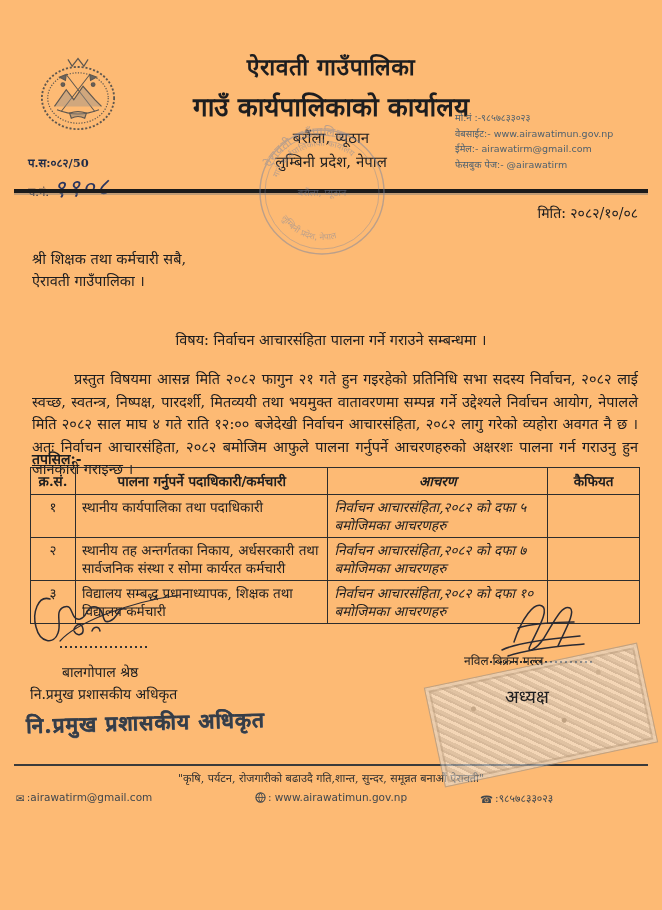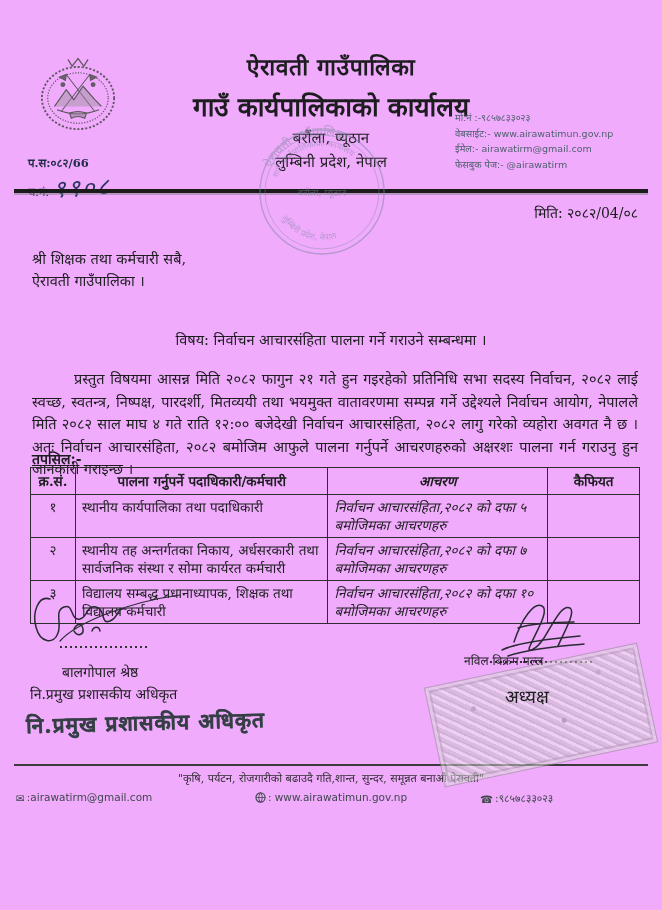--- a/index.html
+++ b/index.html
@@ -1,19 +1,19 @@
 <!DOCTYPE html>
 <html><head>
 <meta charset="utf-8">
 <style>
   * { margin:0; padding:0; box-sizing:border-box; }
   html,body { background:#e8e8e6; }
   .page {
     position:relative; width:662px; height:910px; margin:0 auto;
-    background:#f0abfc; overflow:hidden; color:#1d1d1f;
+    background:#fdba74; overflow:hidden; color:#1d1d1f;
     font-family:"DejaVu Serif","Liberation Serif",serif;
   }
   
   .emblem { position:absolute; left:36px; top:50px; width:84px; height:86px; opacity:.88; }
   .head-center { position:absolute; left:131px; top:50px; width:400px; text-align:center; }
   .muni-name   { font-size:23px; font-weight:bold; letter-spacing:.5px; }
   .office-name { font-size:26px; font-weight:bold; margin-top:6px; }
   .addr { font-size:15px; margin-top:5px; line-height:19px; }
   .round-stamp { position:absolute; left:252px; top:122px; width:140px; height:140px; opacity:.5; z-index:3; }
   .contact { position:absolute; left:455px; top:110px; width:200px;
@@ -115,31 +115,31 @@
   </svg>
 
   <div class="contact">
     <div>मो.नं :-९८५७८३३०२३</div>
     <div>वेबसाईट:- www.airawatimun.gov.np</div>
     <div>ईमेल:- airawatirm@gmail.com</div>
     <div>फेसबुक पेज:- @airawatirm</div>
   </div>
 
   <div class="refs">
-    <div class="rline1">प.स:०८२/66</div>
+    <div class="rline1">प.स:०८२/50</div>
     <div>
       <span>च.नं:</span>
       <span class="hand">११०८</span>
     </div>
   </div>
 
   <div class="rule-thick"></div>
 
   <div class="dateblock">
-    <div>मिति: २०८२/04/०८</div>
+    <div>मिति: २०८२/१०/०८</div>
   </div>
 
   <div class="recipients">
     <div>श्री शिक्षक तथा कर्मचारी सबै,</div>
     <div>ऐरावती गाउँपालिका ।</div>
   </div>
 
   <div class="subject">विषय: निर्वाचन आचारसंहिता पालना गर्ने गराउने सम्बन्धमा ।</div>
 
   <div class="body-par">प्रस्तुत विषयमा आसन्न मिति २०८२ फागुन २१ गते हुन गइरहेको प्रतिनिधि सभा सदस्य निर्वाचन, २०८२ लाई स्वच्छ, स्वतन्त्र, निष्पक्ष, पारदर्शी, मितव्ययी तथा भयमुक्त वातावरणमा सम्पन्न गर्ने उद्देश्यले निर्वाचन आयोग, नेपालले मिति २०८२ साल माघ ४ गते राति १२:०० बजेदेखी निर्वाचन आचारसंहिता, २०८२ लागु गरेको व्यहोरा अवगत नै छ । अतः निर्वाचन आचारसंहिता, २०८२ बमोजिम आफुले पालना गर्नुपर्ने आचरणहरुको अक्षरशः पालना गर्न गराउनु हुन जानकारी गराइन्छ ।</div>

